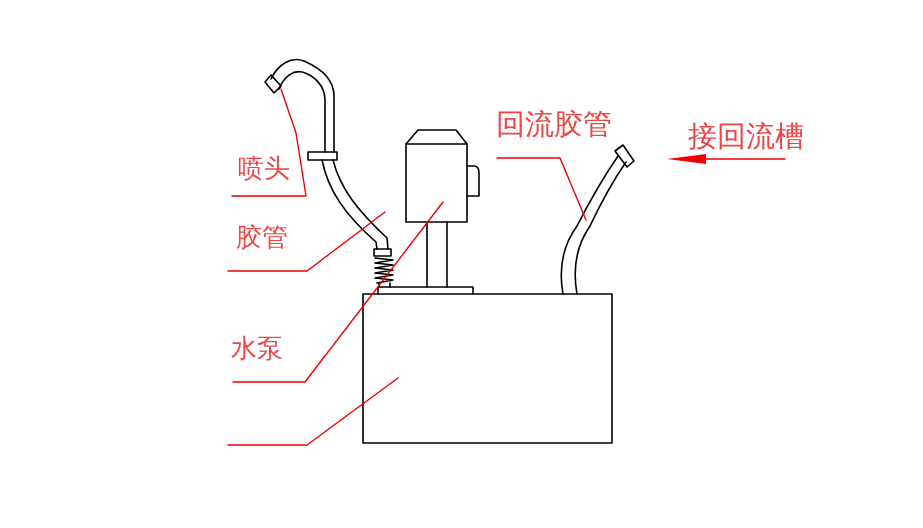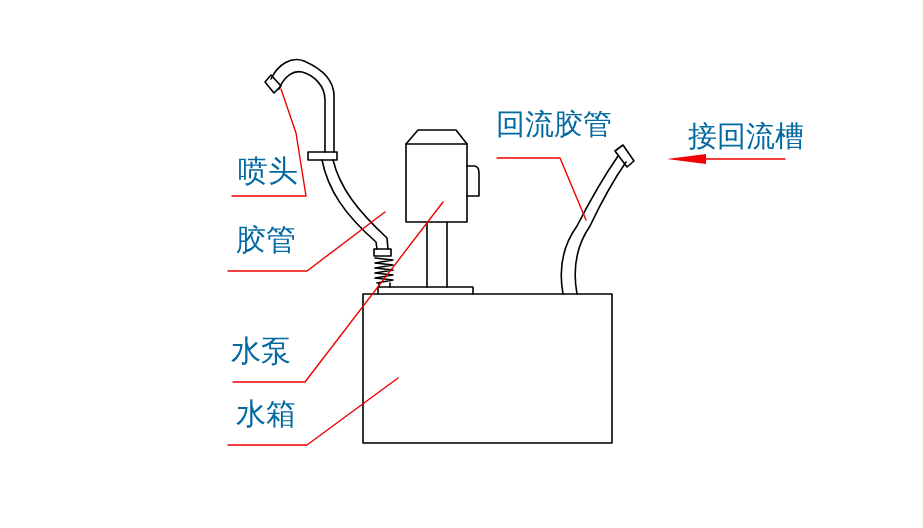--- a/index.html
+++ b/index.html
@@ -1,21 +1,21 @@
 <!DOCTYPE html>
 <html><head>
 <meta charset="utf-8">
 <style>
   html,body{margin:0;padding:0;background:#ffffff;}
   .stage{position:relative;width:923px;height:528px;background:#ffffff;overflow:hidden;
          font-family:"DejaVu Sans","Liberation Sans",sans-serif;}
   .stage svg{position:absolute;left:0;top:0;}
-  .lbl{position:absolute;color:#0369a1;white-space:nowrap;line-height:1.1;
+  .lbl{position:absolute;color:#ef4444;white-space:nowrap;line-height:1.1;
        font-family:"DejaVu Sans","Liberation Sans",sans-serif;}
-  .lbl.two{font-size:30px;letter-spacing:0px;}
+  .lbl.two{font-size:26px;letter-spacing:0px;}
   .lbl.four{font-size:29px;letter-spacing:0px;}
 </style>
 </head>
 <body>
 
 <div class="stage">
 
   <svg width="923" height="528" viewBox="0 0 923 528">
 
     <g stroke="#000000" stroke-width="1.6" fill="none" stroke-linecap="round" stroke-linejoin="round">
@@ -72,19 +72,18 @@
     </g>
     <polygon points="667,159 706,154 706,164" fill="#f00000" stroke="none"></polygon>
   </svg>
 
   <div class="lbl two" style="left:238px;top:154px;">喷头</div>
 
   <div class="lbl two" style="left:231px;top:334px;">水泵</div>
 
   <div class="lbl two" style="left:236px;top:223px;">胶管</div>
 
-  <div class="lbl two" style="left:236px;top:397px;">水箱</div>
 
   <div class="lbl four" style="left:496px;top:109px;">回流胶管</div>
 
   <div class="lbl four" style="left:688px;top:109px;margin-top:12px;">接回流槽</div>
 
 </div>
 
 </body></html>

